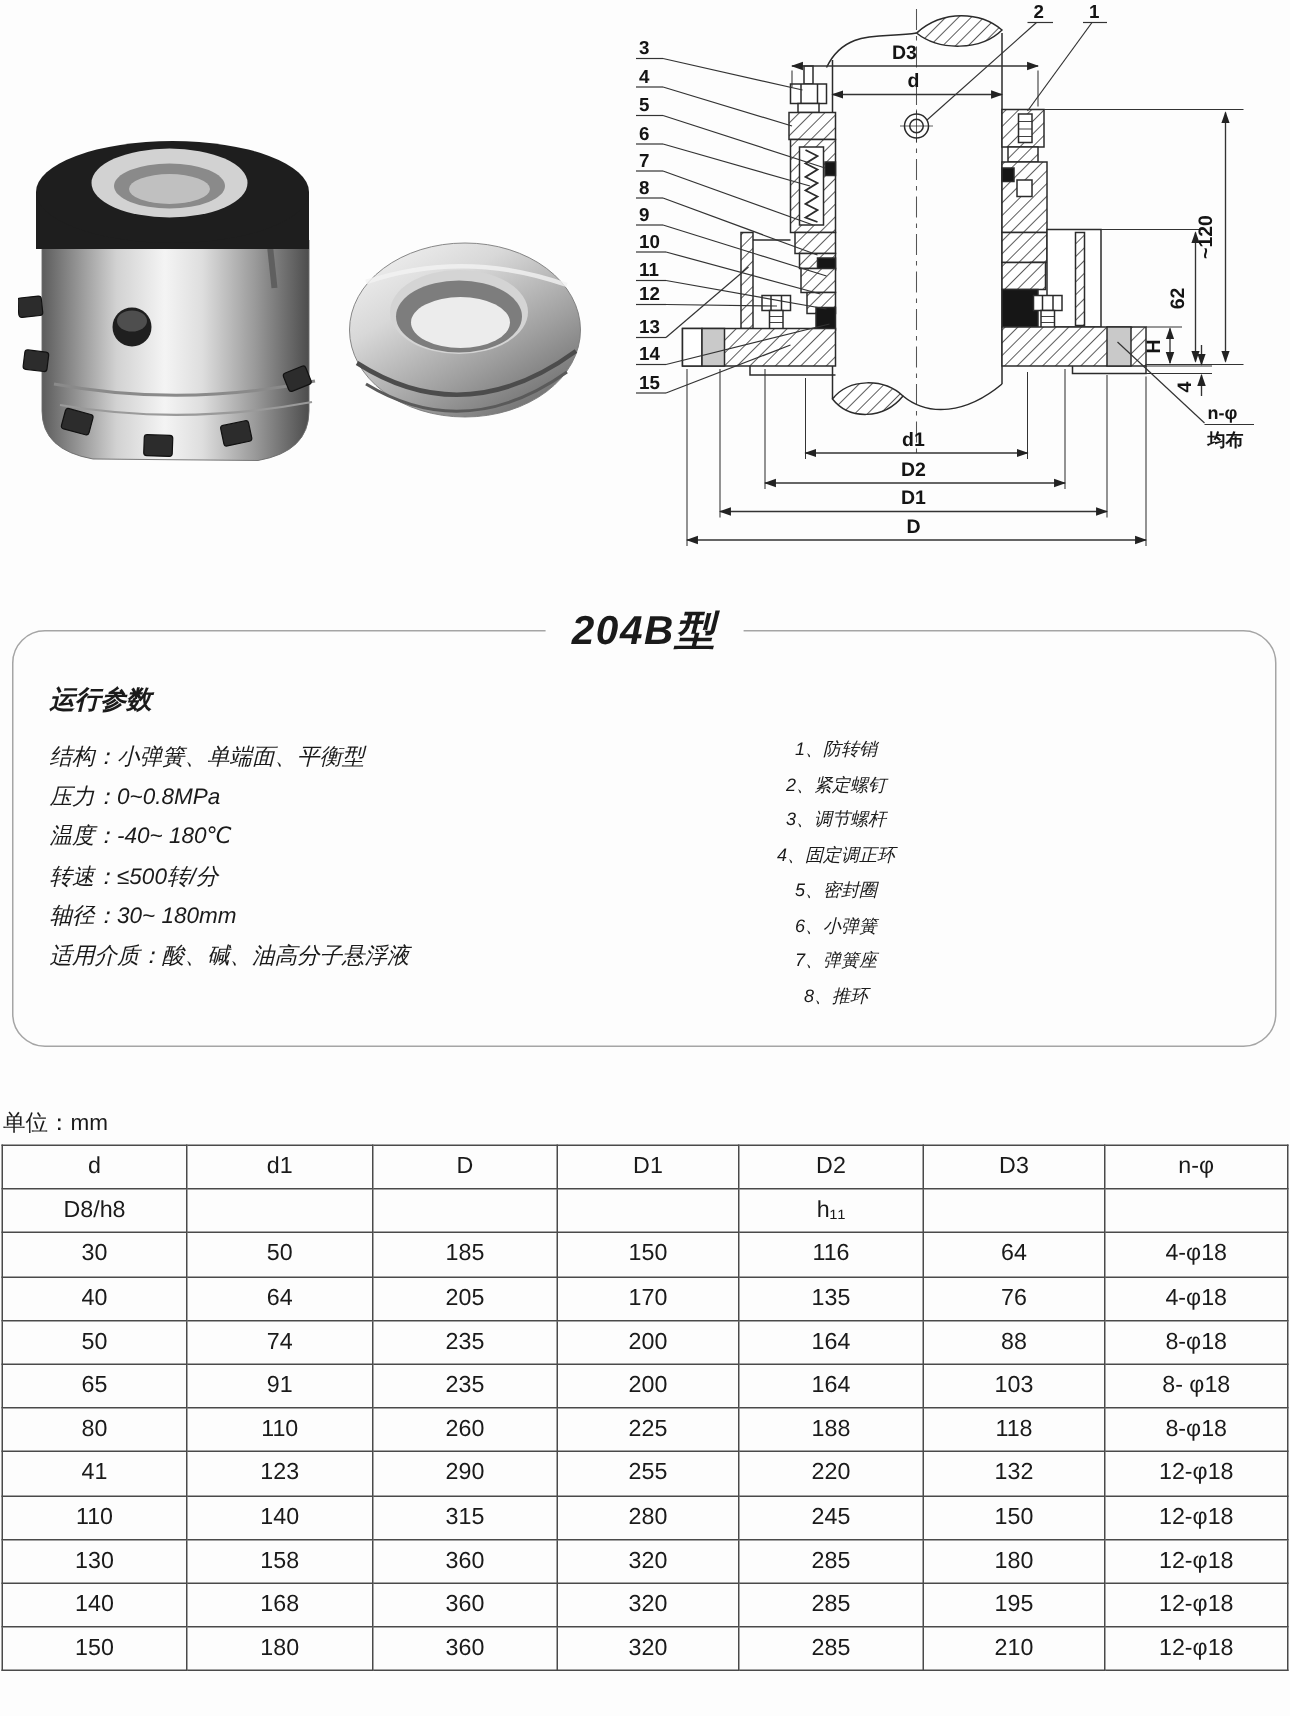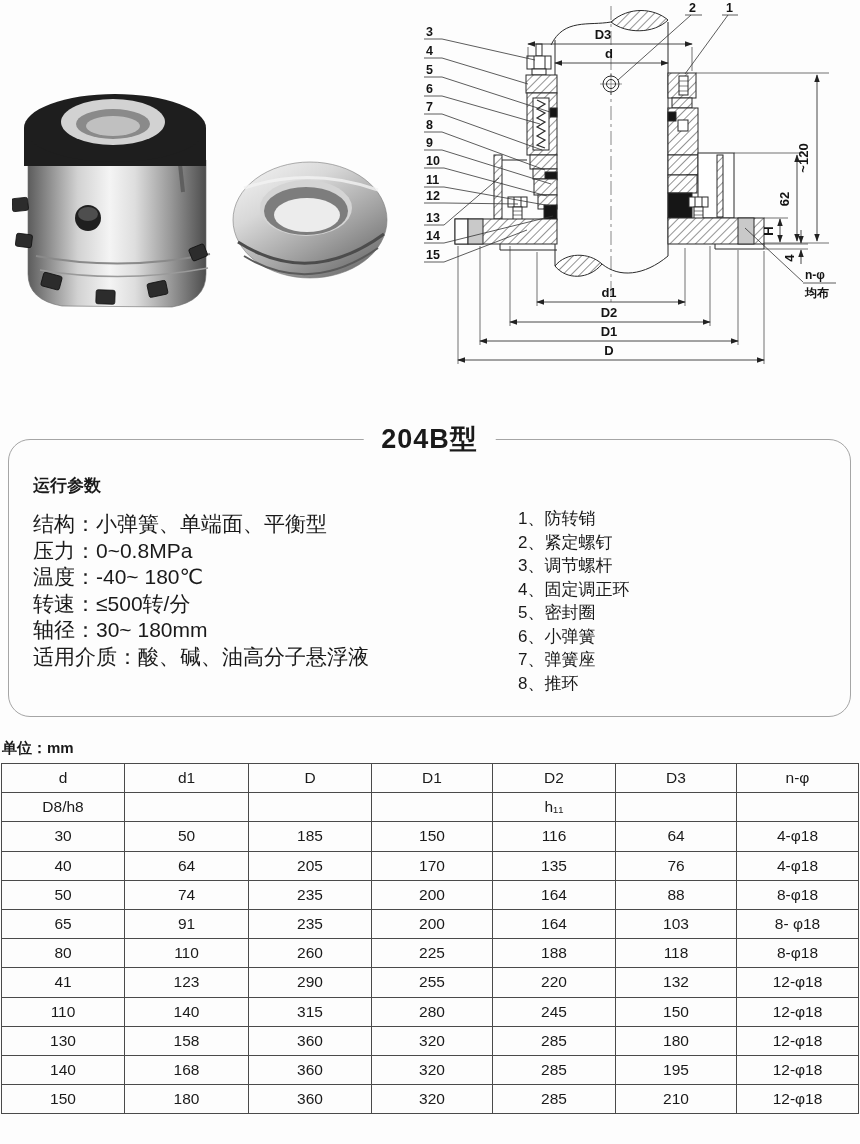--- a/index.html
+++ b/index.html
@@ -1,29 +1,29 @@
 <!DOCTYPE html>
 <html><head>
 <meta charset="utf-8">
 <style>
   html,body{margin:0;padding:0;background:#ffffff;}
   .page{position:relative;width:860px;height:1144px;background:#fdfdfd;
         font-family:"Liberation Sans","DejaVu Sans",sans-serif;color:#1a1a1a;overflow:hidden;}
   .photo-svg{position:absolute;left:12px;top:60px;}
   .draw-svg{position:absolute;left:404px;top:0;}
-  .spec-box{position:absolute;left:8px;top:439px;width:841px;height:276px;
-            border:1.5px solid #a5a5a5;border-radius:22px;}
+  .spec-box{position:absolute;left:8px;top:420px;width:841px;height:276px;
+            border:1.5px solid #a5a5a5;border-radius:22px;font-style:italic;}
   .box-title{position:absolute;left:50%;top:-1px;transform:translate(-50%,-50%);
              background:#fdfdfd;padding:0 18px;font-size:27px;font-weight:600;letter-spacing:1px;white-space:nowrap;}
   .spec-heading{position:absolute;left:24px;top:34px;font-size:17px;font-weight:bold;}
-  .params{position:absolute;left:24px;top:71px;font-size:21px;line-height:26.5px;}
-  .parts-col{position:absolute;top:67px;font-size:17px;line-height:23.5px;}
+  .params{position:absolute;left:24px;top:71px;font-size:15px;line-height:26.5px;}
+  .parts-col{position:absolute;top:67px;font-size:12px;line-height:23.5px;text-align:center;}
   .parts-col.c1{left:509px;}
   .parts-col.c2{left:652px;}
-  .unit-label{position:absolute;left:2px;top:739px;font-size:15px;font-weight:bold;}
+  .unit-label{position:absolute;left:2px;top:739px;font-size:15px;}
   table.dims{position:absolute;left:1px;top:763px;width:857px;border-collapse:collapse;
              table-layout:fixed;text-align:center;font-size:15.5px;}
   table.dims th,table.dims td{border:1px solid #4a4a4a;font-weight:normal;height:28.2px;padding:0;}
   svg text{font-family:"Liberation Sans","DejaVu Sans",sans-serif;fill:#141414;}
 </style>
 </head>
 <body>
 
 <div class="page">
 

